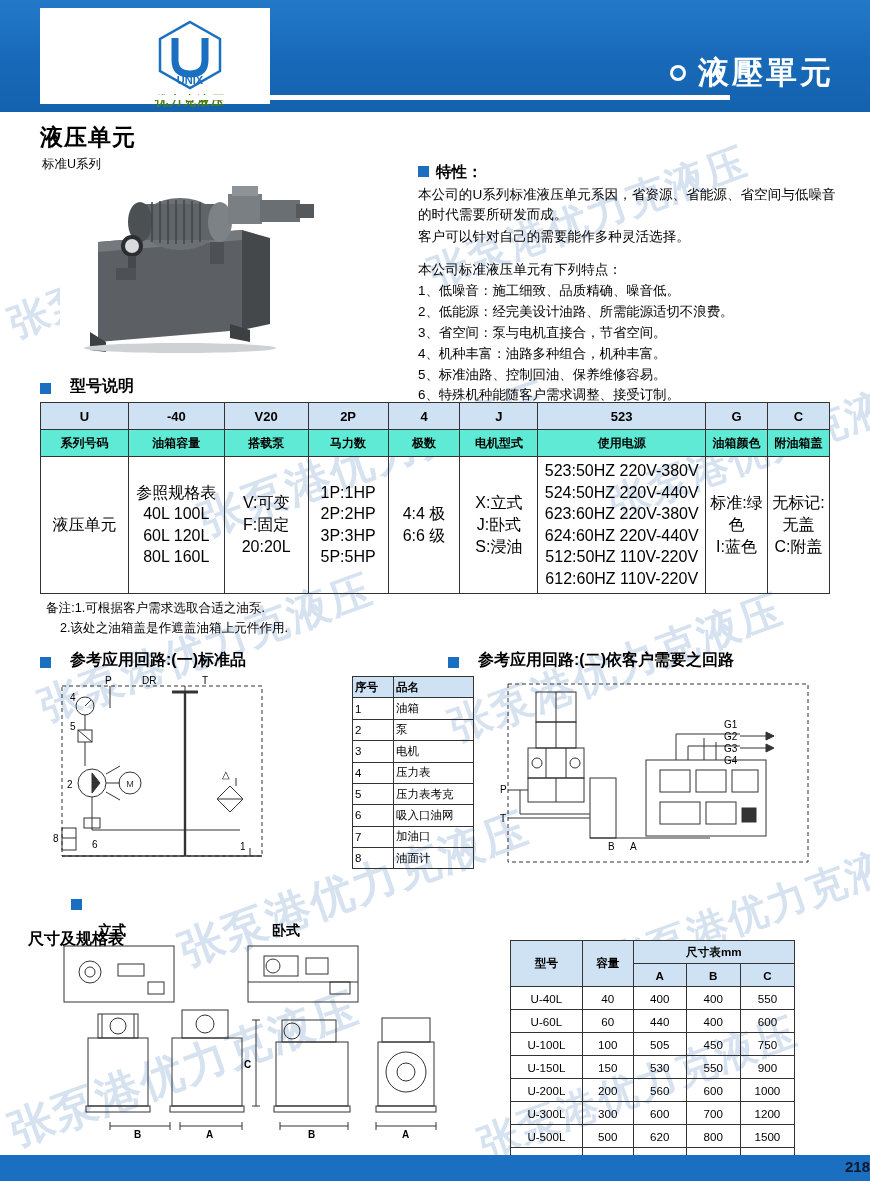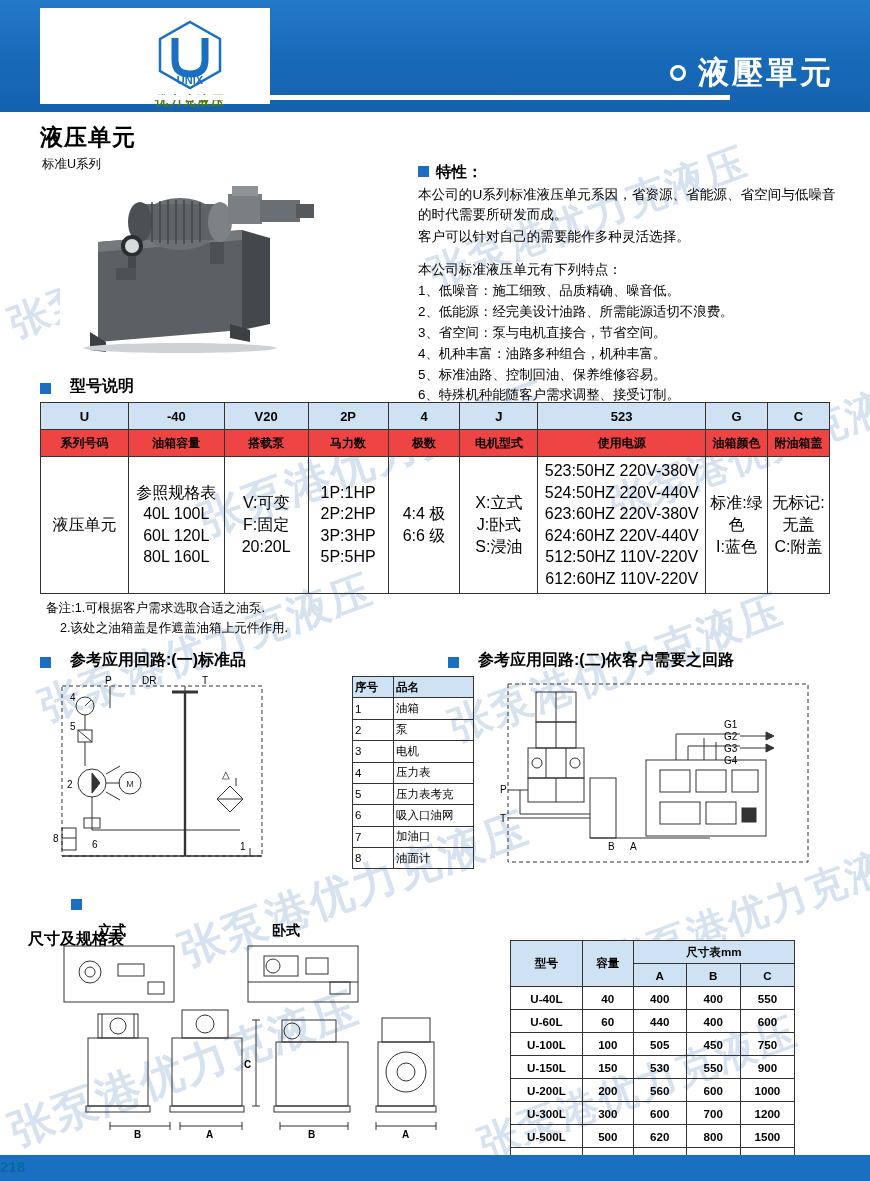--- a/index.html
+++ b/index.html
@@ -67,21 +67,21 @@
 
   
   .h2{position:absolute;display:flex;align-items:center;gap:19px;font-size:16px;font-weight:bold;}
   #h2-model{left:40px;top:376px;}
   table.model{
     position:absolute;left:40px;top:402px;width:790px;border-collapse:collapse;
     font-size:11.5px;
   }
   table.model td{border:1px solid #333;text-align:center;vertical-align:middle;padding:3px 2px;}
   table.model tr.r1 td{background:#cfe2f3;font-weight:bold;font-size:13px;height:20px;}
-  table.model tr.r2 td{background:#ef4444;font-weight:bold;font-size:12px;height:20px;}
+  table.model tr.r2 td{background:#5eead4;font-weight:bold;font-size:12px;height:20px;}
   table.model tr.r3 td{height:88px;font-size:16px;line-height:1.35;}
   .cellwrap{white-space:pre-line;}
 
   .note{position:absolute;left:46px;top:598px;font-size:12.6px;line-height:1.6;}
 
   
   #h2-c1{left:40px;top:650px;}
   #h2-c2{left:448px;top:650px;}
   .circuit1{position:absolute;left:50px;top:678px;width:290px;height:195px;}
   .circuit2{position:absolute;left:500px;top:678px;width:320px;height:195px;}
@@ -95,27 +95,27 @@
   
   #h2-dim{left:28px;top:895px;flex-direction:column;}
   .dimlabel{position:absolute;font-size:14px;font-weight:bold;}
   #dl-1{left:98px;top:922px;}
   #dl-2{left:272px;top:922px;}
   .drawing{position:absolute;left:30px;top:942px;width:470px;height:200px;}
 
   table.spec{
     position:absolute;left:510px;top:940px;width:285px;border-collapse:collapse;font-size:11.6px;
   }
-  table.spec td,table.spec th{border:1px solid #333;text-align:center;padding:2.5px 2px;height:17px;font-weight:bold;}
+  table.spec td,table.spec th{border:1px solid #333;text-align:center;padding:2.5px 2px;height:17px;font-weight:normal;}
   table.spec tr.head td{background:#cfe2f3;font-weight:bold;}
   table.spec tr.head2 td{background:#cfe2f3;font-weight:bold;}
 
   
   .footbar{position:absolute;left:0;top:1155px;width:870px;height:26px;background:#1a6fc0;}
-  .footnum{position:absolute;left:0;top:1158px;width:870px;text-align:left;color:#0369a1;font-size:15px;font-weight:bold;}
+  .footnum{position:absolute;left:0;top:1158px;width:870px;text-align:right;color:#0f172a;font-size:15px;font-weight:bold;}
 
   svg{overflow:visible;}
 </style>
 </head>
 <body>
 
 <div class="page">
 
   <div class="wm" style="left:208px;top:22px;font-size:34px;">张泵港优力克液压</div>
   <div class="wm" style="left:600px;top:14px;font-size:34px;">张泵港优力克液压</div>

